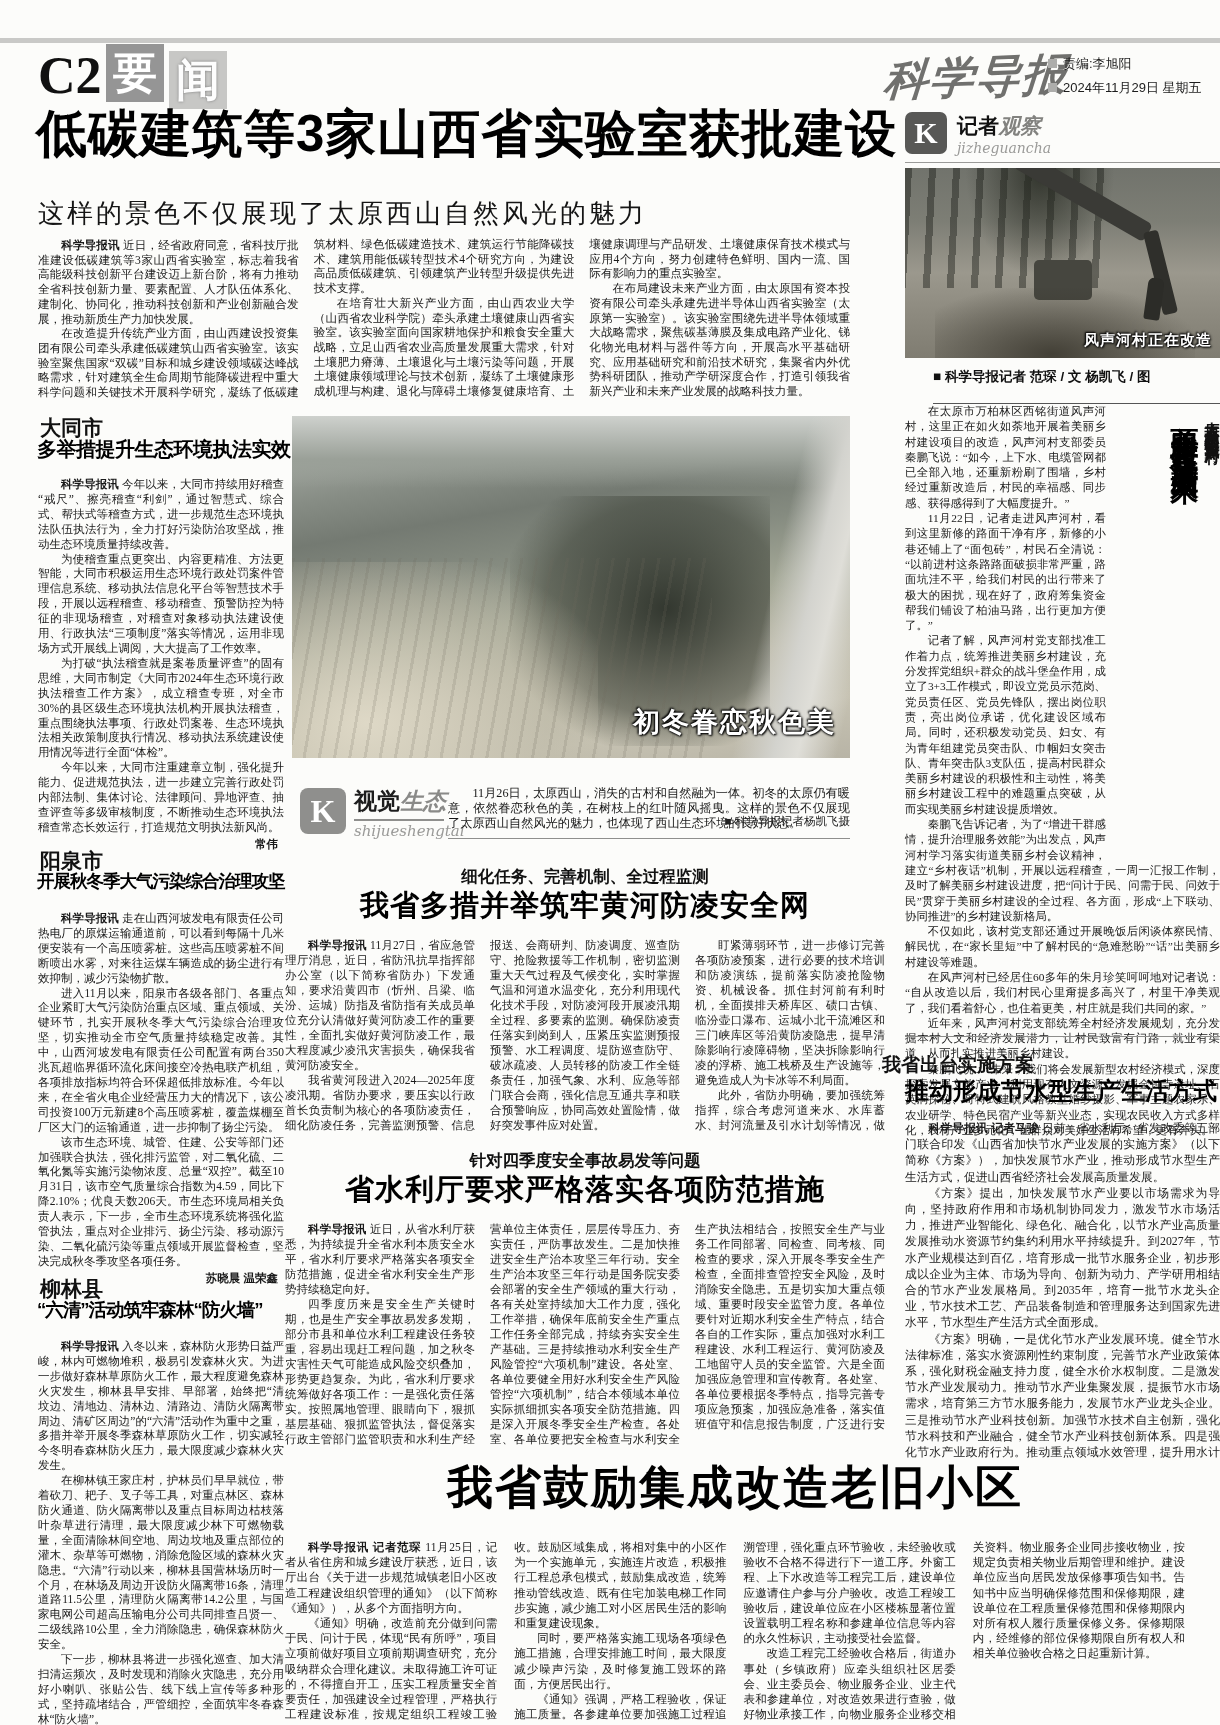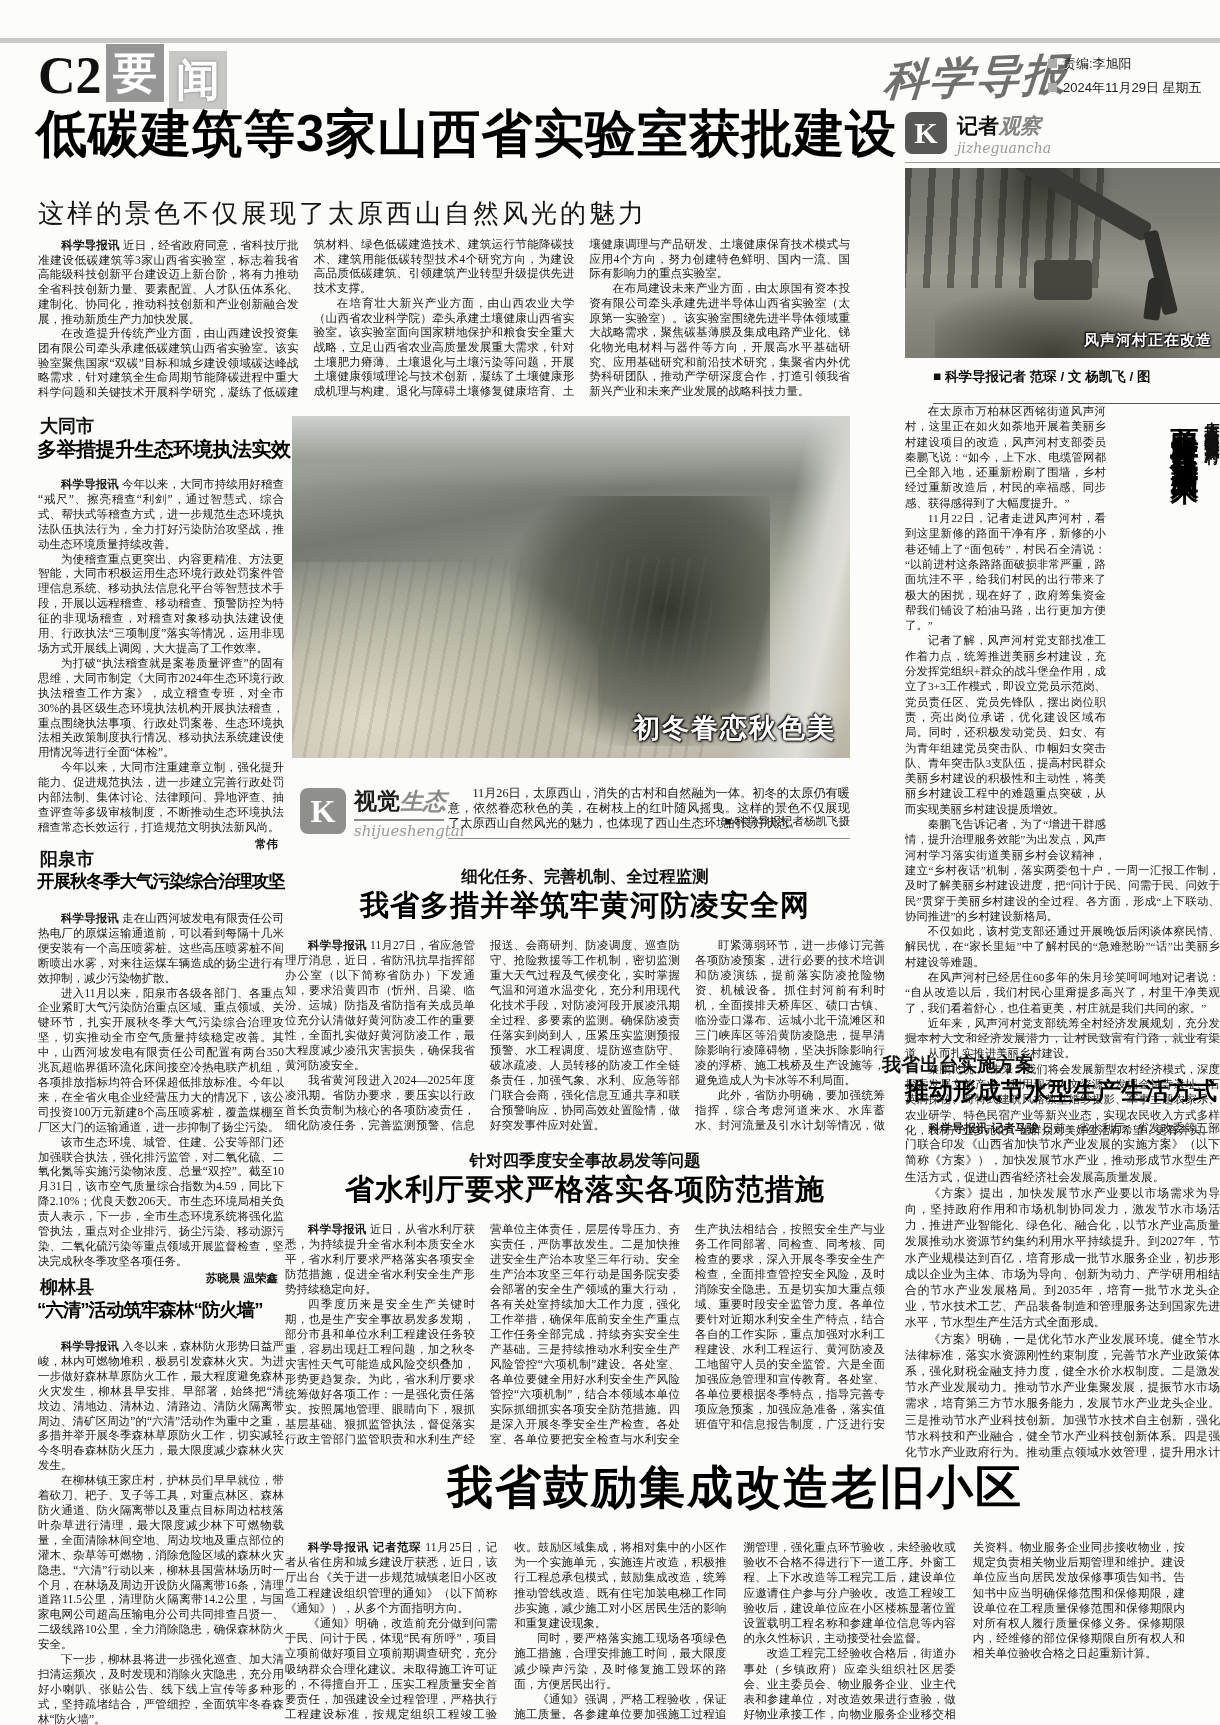--- a/index.html
+++ b/index.html
@@ -26,21 +26,21 @@
   #masthead{left:884px;top:48px;font:bold italic 44px "DejaVu Serif",serif;color:#70706e;
             transform:skewX(-6deg) rotate(-2deg);letter-spacing:2px;}
   #meta{left:1048px;top:52px;font:13px "Liberation Sans",sans-serif;color:#1c1c1c;line-height:24px;}
   .sq::before{content:"";display:inline-block;width:9px;height:9px;background:#adadab;margin-right:6px;}
   
   #lead-hl{left:36px;top:106px;width:816px;font-size:51px;letter-spacing:1px;white-space:nowrap;}
   #lead-sub{left:38px;top:196px;font-family:"Liberation Sans",sans-serif;font-size:26px;
             font-weight:500;letter-spacing:3px;color:#151515;}
   #lead-body{left:38px;top:238px;width:812px;height:166px;font-size:11.6px;line-height:14.7px;}
   
-  .lkick{font-size:18px;}
+  .lkick{font-size:21px;}
   .lhl{white-space:nowrap;}
   #a1-kick{left:40px;top:414px;}
   #a1-hl{left:37px;top:438px;font-size:20px;letter-spacing:-0.5px;}
   #a1-body{left:38px;top:477px;width:246px;height:338px;font-size:11.5px;line-height:14.9px;}
   #a2-kick{left:40px;top:847px;}
   #a2-hl{left:37px;top:872px;font-size:17.5px;letter-spacing:-1px;}
   #a2-body{left:38px;top:911px;width:246px;height:347px;font-size:11.5px;line-height:14.9px;}
   #a3-kick{left:40px;top:1275px;}
   #a3-hl{left:37px;top:1300px;font-size:18.5px;letter-spacing:-1px;}
   #a3-body{left:38px;top:1339px;width:246px;height:363px;font-size:11.5px;line-height:14.9px;}
@@ -52,21 +52,21 @@
   .ph1-trees{position:absolute;right:80px;top:80px;width:260px;height:250px;
              background:radial-gradient(ellipse at 60% 45%,rgba(38,43,36,.9),rgba(60,65,55,.55) 55%,rgba(0,0,0,0) 76%);}
   .ph1-road{position:absolute;right:-34px;top:-30px;width:116px;height:440px;border-radius:60px;
             background:linear-gradient(90deg,rgba(0,0,0,0),#d3d3ce 35%,#dfded8 55%,rgba(0,0,0,0) 88%);transform:rotate(13deg);}
   .ph1-village{position:absolute;left:-24px;bottom:-34px;width:330px;height:230px;
                background:radial-gradient(ellipse at 30% 70%,rgba(224,218,200,.95),rgba(192,188,170,.55) 55%,rgba(0,0,0,0) 80%);}
   .ph1-terrace{position:absolute;left:0;bottom:0;width:420px;height:200px;opacity:.5;
                background:repeating-linear-gradient(100deg,rgba(110,105,92,.35) 0 3px,rgba(0,0,0,0) 3px 15px);}
   .photo-tag{position:absolute;color:#fff;font-family:"Liberation Sans",sans-serif;font-weight:bold;
              text-shadow:0 0 3px #000,1px 1px 2px #000,-1px -1px 2px #000;}
-  #photo1-tag{right:14px;bottom:12px;font-size:27px;letter-spacing:2px;}
+  #photo1-tag{right:14px;bottom:18px;font-size:27px;letter-spacing:2px;}
   
   #vis-k{left:300px;top:788px;width:46px;height:46px;background:#8f8f8d;border-radius:8px;color:#fff;
          display:flex;align-items:center;justify-content:center;font:bold 32px "Liberation Serif",serif;}
   #vis-txt{left:354px;top:786px;width:90px;}
   #vis-title{font-size:23px;font-weight:bold;color:#1d1d1d;white-space:nowrap;}
   #vis-title .lt{color:#8a8a88;font-style:italic;font-family:"DejaVu Serif",serif;}
   #vis-sub{font:italic 15px "DejaVu Serif",serif;color:#9a9a98;border-top:2px solid #8f8f8d;margin-top:2px;padding-top:1px;}
   #photo1-cap{left:448px;top:786px;width:402px;font-size:12.2px;line-height:15px;text-align:justify;
               border-bottom:1px solid #8f8f8d;padding-bottom:9px;}
   #photo1-credit{text-align:right;margin-top:-16.8px;font-family:"Liberation Sans",sans-serif;font-size:11.5px;color:#222;}
@@ -241,21 +241,21 @@
   <div id="watch-byl" class="abs">■ 科学导报记者 范琛 / 文 杨凯飞 / 图</div>
   <div id="watch-art" class="abs jbody">
     <div id="vblock">
       <div id="vkick">太原市万柏林区西铭街道风声河村</div>
       <div id="vtitle">美丽乡村共建设 满目新景入画来</div>
     </div>
     <div class="plist">
         <p>在太原市万柏林区西铭街道风声河村，这里正在如火如荼地开展着美丽乡村建设项目的改造，风声河村支部委员秦鹏飞说：“如今，上下水、电缆管网都已全部入地，还重新粉刷了围墙，乡村经过重新改造后，村民的幸福感、同步感、获得感得到了大幅度提升。”</p>
         <p>11月22日，记者走进风声河村，看到这里新修的路面干净有序，新修的小巷还铺上了“面包砖”，村民石全清说：“以前进村这条路路面破损非常严重，路面坑洼不平，给我们村民的出行带来了极大的困扰，现在好了，政府筹集资金帮我们铺设了柏油马路，出行更加方便了。”</p>
         <p>记者了解，风声河村党支部找准工作着力点，统筹推进美丽乡村建设，充分发挥党组织+群众的战斗堡垒作用，成立了3+3工作模式，即设立党员示范岗、党员责任区、党员先锋队，摆出岗位职责，亮出岗位承诺，优化建设区域布局。同时，还积极发动党员、妇女、有为青年组建党员突击队、巾帼妇女突击队、青年突击队3支队伍，提高村民群众美丽乡村建设的积极性和主动性，将美丽乡村建设工程中的难题重点突破，从而实现美丽乡村建设提质增效。</p>
-        <p>秦鹏飞告诉记者，为了“增进干群感情，提升治理服务效能”为出发点，风声河村学习落实街道美丽乡村会议精神，建立“乡村夜话”机制，落实两委包十户，一周一汇报工作制，及时了解美丽乡村建设进度，把“问计于民、问需于民、问效于民”贯穿于美丽乡村建设的全过程、各方面，形成“上下联动、协同推进”的乡村建设新格局。</p>
+        <p>秦鹏飞告诉记者，为了“增进干群感情，提升治理服务效能”为出发点，风声河村学习落实街道美丽乡村会议精神，建立“乡村夜话”机制，开展以远程稽查，一周一汇报工作制，及时了解美丽乡村建设进度，把“问计于民、问需于民、问效于民”贯穿于美丽乡村建设的全过程、各方面，形成“上下联动、协同推进”的乡村建设新格局。</p>
         <p>不仅如此，该村党支部还通过开展晚饭后闲谈体察民情、解民忧，在“家长里短”中了解村民的“急难愁盼”“话”出美丽乡村建设等难题。</p>
         <p>在风声河村已经居住60多年的朱月珍笑呵呵地对记者说：“自从改造以后，我们村民心里甭提多高兴了，村里干净美观了，我们看着舒心，也住着更美，村庄就是我们共同的家。”</p>
         <p>近年来，风声河村党支部统筹全村经济发展规划，充分发掘本村人文和经济发展潜力，让村民致富有门路，就业有渠道，从而扎实推进美丽乡村建设。</p>
         <p>秦鹏飞说：“未来，我们将会发展新型农村经济模式，深度探索发展文旅产业，利用现有人文资源，发掘金钟寺遗址、石英洞探秘、哥特式建筑风格教堂婚纱摄影、军事主题农家乐、农业研学、特色民宿产业等新兴业态，实现农民收入方式多样化，农村产业多元化，让群众对美好生活有希望，更有奔头。”</p>
       </div>
   </div>
 
   <div id="ws-rule" class="abs"></div>
   <div id="ws-kick" class="abs kick">我省出台实施方案</div>
   <div id="ws-hl" class="abs hl">推动形成节水型生产生活方式</div>

